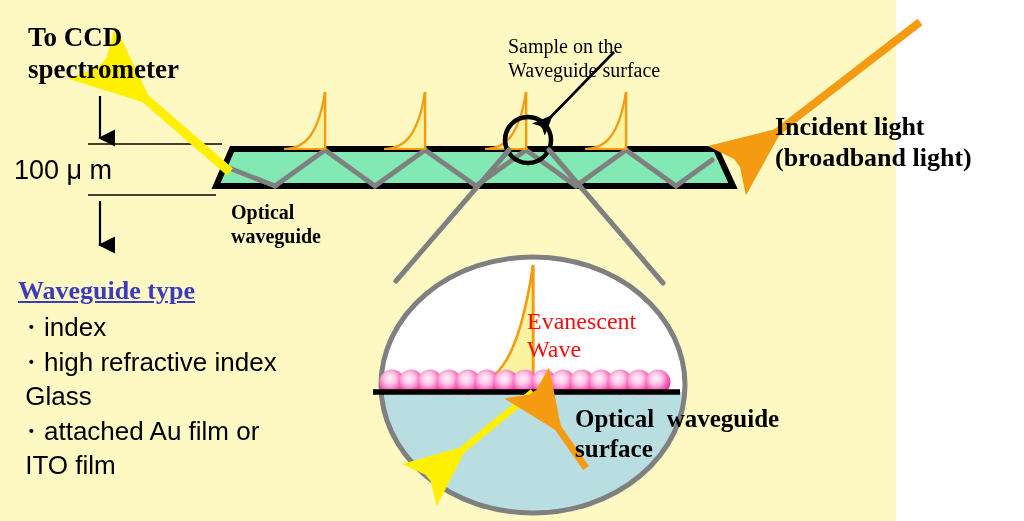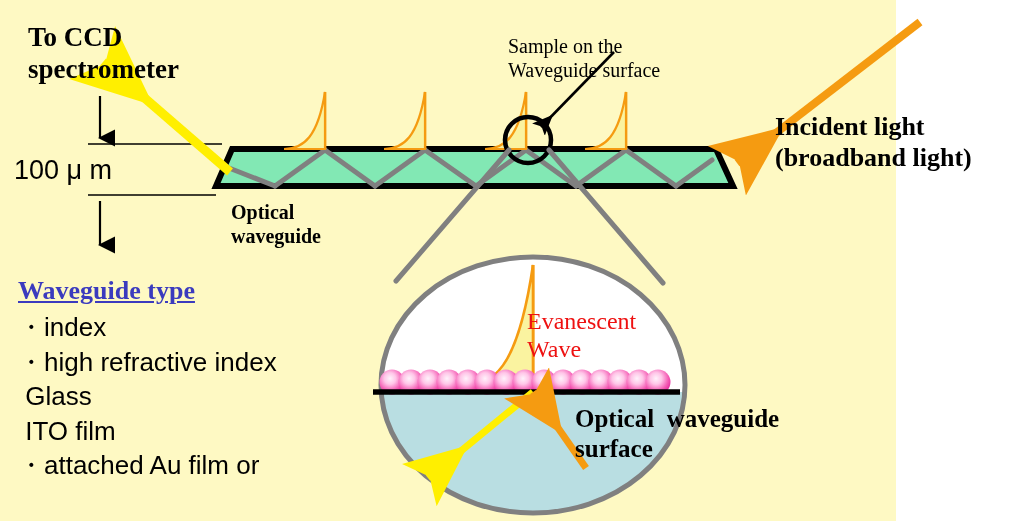--- a/index.html
+++ b/index.html
@@ -168,18 +168,18 @@
 
   <div class="lbl serif-bold" id="lbl-optsurf">Optical  waveguide
 surface</div>
 
   <div id="wgtype">
     <div class="head">Waveguide type</div>
     <ul>
       <li>・index</li>
       <li>・high refractive index</li>
       <li> Glass</li>
+      <li>・attached Au film or</li>
       <li> ITO film</li>
-      <li>・attached Au film or</li>
     </ul>
   </div>
 
 </div>
 
 </body></html>

